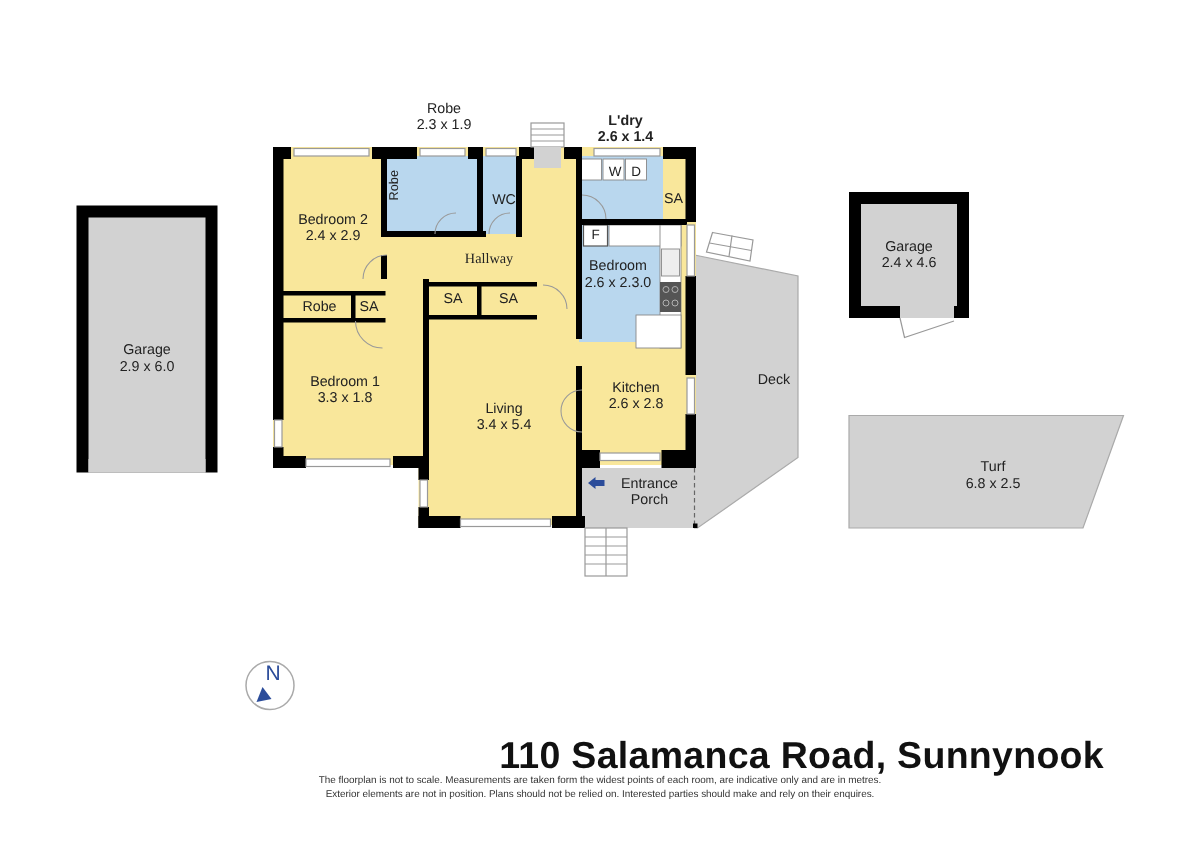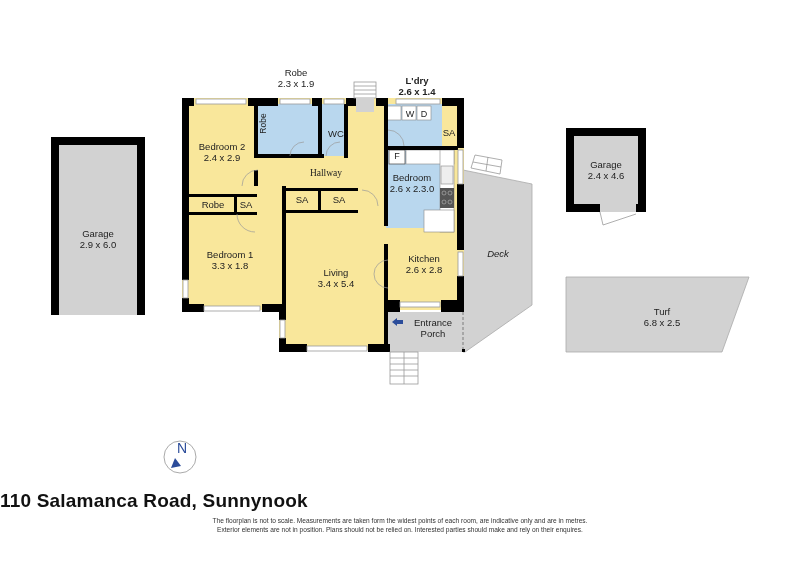--- a/index.html
+++ b/index.html
@@ -1,21 +1,21 @@
 <!DOCTYPE html>
 <html><head>
 <meta charset="utf-8">
 <style>
   html, body { margin:0; padding:0; background:#ffffff; }
   body { width:800px; height:566px; position:relative; overflow:hidden; font-family:"Liberation Sans", sans-serif; }
   svg.plan { position:absolute; left:0; top:0; }
   .lbl { position:absolute; text-align:center; color:#222; font-size:9.5px; line-height:11px; white-space:nowrap; transform:translateX(-50%); }
   .lbl span { display:block; }
   .small { font-size:8.5px; }
-  .title { position:absolute; left:0; width:736px; top:490px; text-align:left; font-size:19px; font-weight:bold; color:#111; letter-spacing:0.2px; }
+  .title { position:absolute; left:0; width:736px; top:490px; text-align:right; font-size:25px; font-weight:bold; color:#111; letter-spacing:0.2px; }
   .disc { position:absolute; left:0; width:800px; text-align:center; font-size:6.6px; color:#333; }
 </style>
 </head>
 <body>
 
 <svg class="plan" width="800" height="566" viewBox="0 0 800 566">
 
   <g>
     <rect x="51" y="137" width="94" height="178" fill="#000"></rect>
     <rect x="59" y="145" width="78" height="170" fill="#d2d2d2"></rect>
@@ -203,21 +203,21 @@
     <span>Porch</span>
   </div>
 <div class="lbl" style="left:98px;top:214px;margin-top:14px;">
     <span>Garage</span>
     <span>2.9 x 6.0</span>
   </div>
 <div class="lbl" style="left:606px;top:159px;">
     <span>Garage</span>
     <span>2.4 x 4.6</span>
   </div>
-<div class="lbl" style="left:498px;top:248px;font-style:italic;">Deck</div>
+<div class="lbl" style="left:516px;top:248px;">Deck</div>
 <div class="lbl" style="left:652px;top:306px;margin-left:10px;">
     <span>Turf</span>
     <span>6.8 x 2.5</span>
   </div>
 
 <div class="lbl" style="left:182px;top:443px;font-size:14px;color:#2b4c9a;">N</div>
 
 <div class="title">110 Salamanca Road, Sunnynook</div>
 <div class="disc" style="top:517px;">The floorplan is not to scale. Measurements are taken form the widest points of each room, are indicative only and are in metres.</div>
 <div class="disc" style="top:526px;">Exterior elements are not in position. Plans should not be relied on. Interested parties should make and rely on their enquires.</div>

